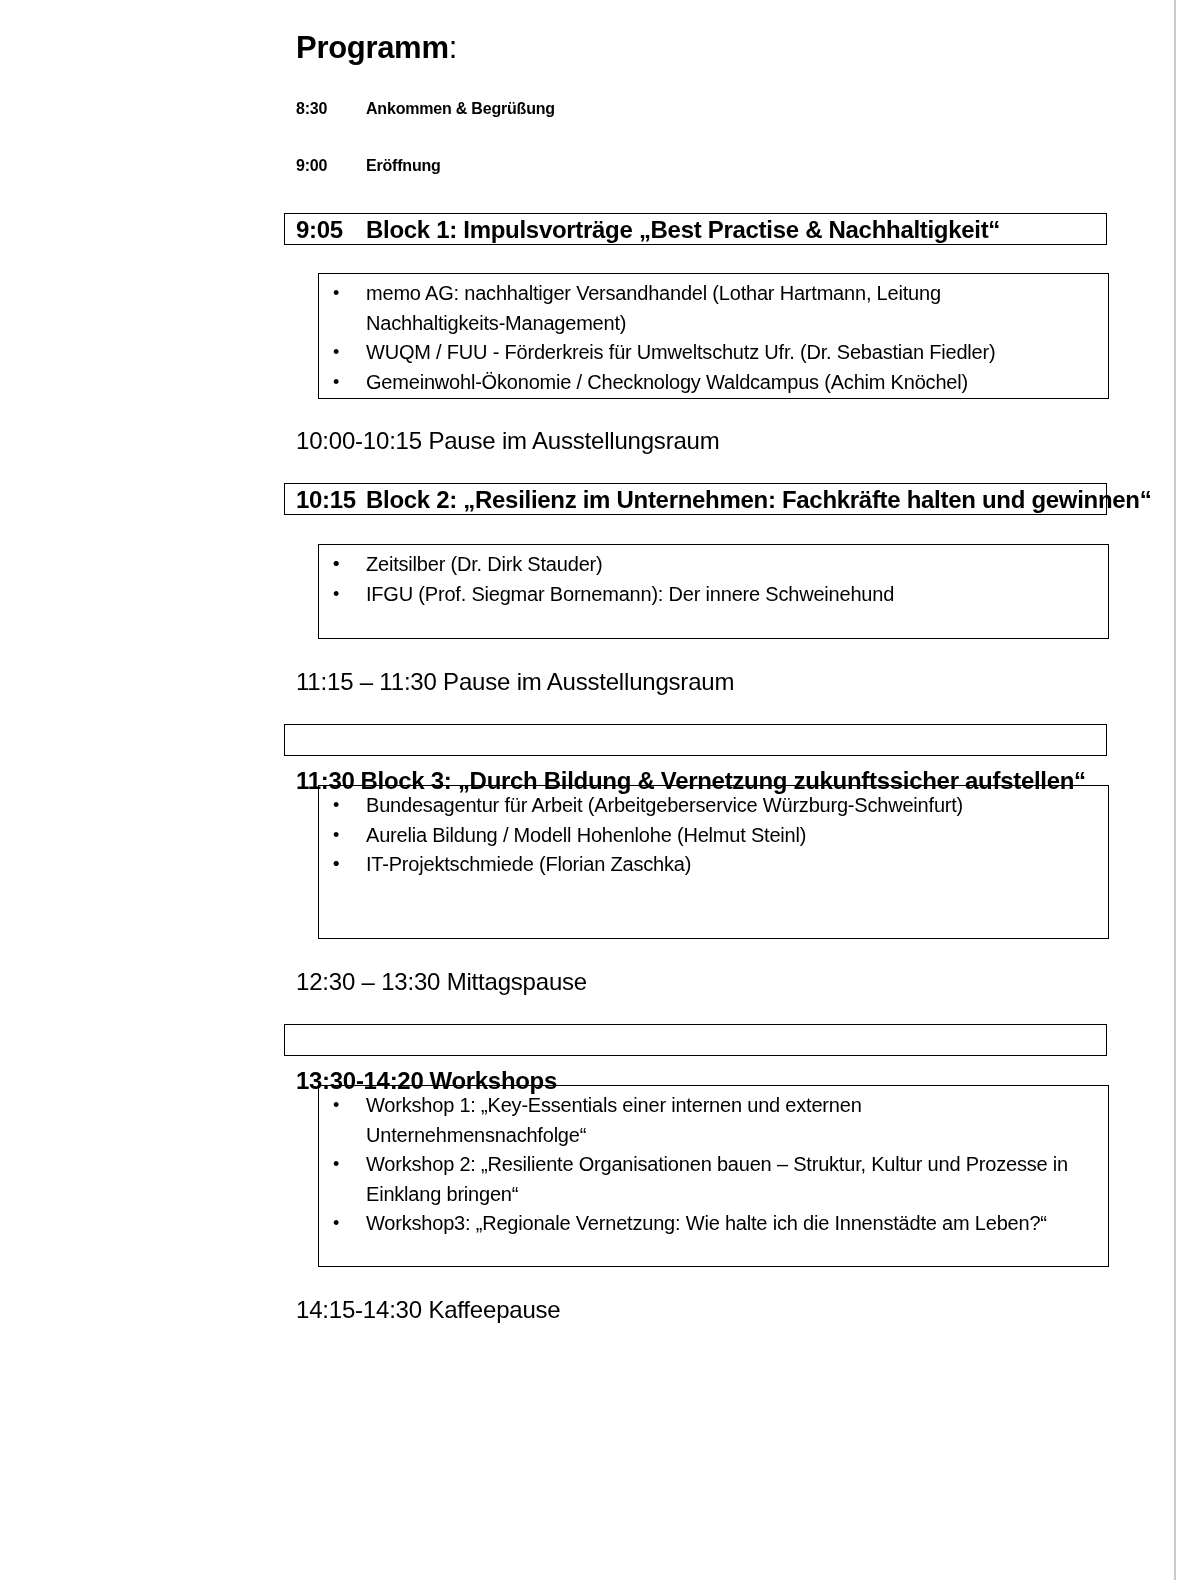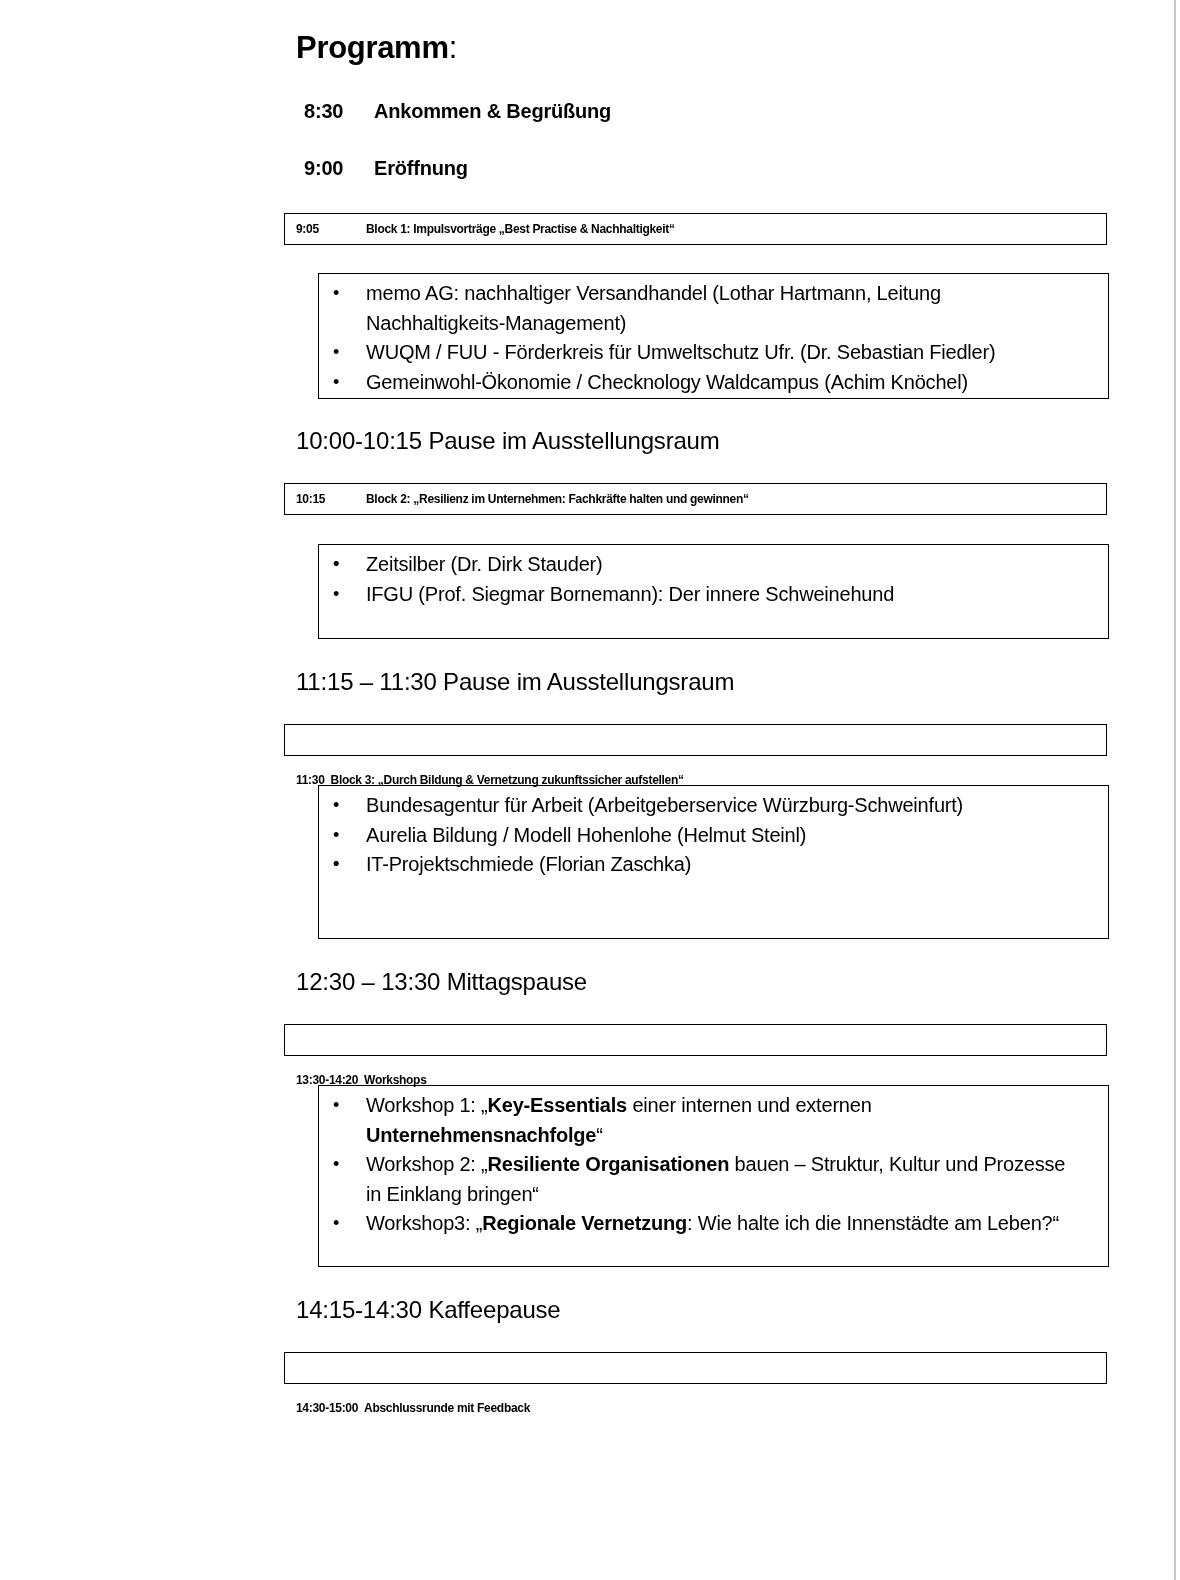--- a/index.html
+++ b/index.html
@@ -15,45 +15,45 @@
     }
     .right-edge {
       position: absolute; left: 1174px; top: 0; width: 2px; height: 1580px; background: #c9c9c9;
     }
     .title {
       position: absolute; left: 296px; top: 30px;
       font-size: 31px; font-weight: bold; letter-spacing: -0.3px;
     }
     .title .colon { font-weight: normal; }
     .plain-row {
-      position: absolute; left: 296px; font-size: 20px; font-weight: bold; letter-spacing: -0.2px; margin-left: 8px;
+      position: absolute; left: 296px; font-size: 16px; font-weight: bold; letter-spacing: -0.2px;
     }
     .plain-row .time { display: inline-block; width: 70px; }
     .block-box {
       position: absolute; left: 284px; width: 823px; height: 32px;
       border: 1.5px solid #000; box-sizing: border-box;
-      font-size: 12px; font-weight: bold; letter-spacing: -0.3px;
+      font-size: 24px; font-weight: bold; letter-spacing: -0.3px;
       padding-left: 11px; line-height: 31px; white-space: nowrap;
     }
     .block-box .time { display: inline-block; width: 70px; }
     .block-box .time.narrow { width: auto; margin-right: 6px; margin-top: 40px; }
     .list-box {
       position: absolute; left: 318px; width: 791px;
       border: 1.5px solid #000; box-sizing: border-box;
       padding: 5px 0 4px 0;
       font-size: 20px; letter-spacing: -0.2px;
     }
     .list-box ul { list-style: none; margin: 0; padding: 0; }
     .list-box li {
       position: relative; padding-left: 47px; line-height: 29.5px; padding-right: 30px;
     }
     .list-box li .bullet {
       position: absolute; left: 12px; top: 0; width: 10px; text-align: center; font-size: 18px;
     }
-    .list-box li b { font-weight: bold; }
+    .list-box li b { font-weight: normal; }
     .pause {
       position: absolute; left: 296px; font-size: 24px; letter-spacing: -0.2px;
     }
     sup.reg { font-size: 11px; vertical-align: 7px; }
   </style>
 </head>
 <body>
 
 <div class="page">
 
@@ -112,17 +112,14 @@
   <div class="list-box" style="top:1085px; height:182px">
     <ul>
       <li><span class="bullet">•</span><span><span>Workshop 1: „</span><b>Key-Essentials</b><span> einer internen und externen </span><b>Unternehmensnachfolge</b><span>“</span></span></li>
       <li><span class="bullet">•</span><span><span>Workshop 2: „</span><b>Resiliente Organisationen</b><span> bauen – Struktur, Kultur und Prozesse in Einklang bringen“</span></span></li>
       <li><span class="bullet">•</span><span><span>Workshop3: „</span><b>Regionale Vernetzung</b><span>: Wie halte ich die Innenstädte am Leben?“</span></span></li>
     </ul>
   </div>
 
   <div class="pause" style="top:1296px">14:15-14:30 Kaffeepause</div>
 
-  <div class="block-box" style="top:1352px">
-    <span class="time narrow">14:30-15:00</span><span>Abschlussrunde mit Feedback</span>
-  </div>
 </div>
 <div class="right-edge"></div>
 
 </body></html>

